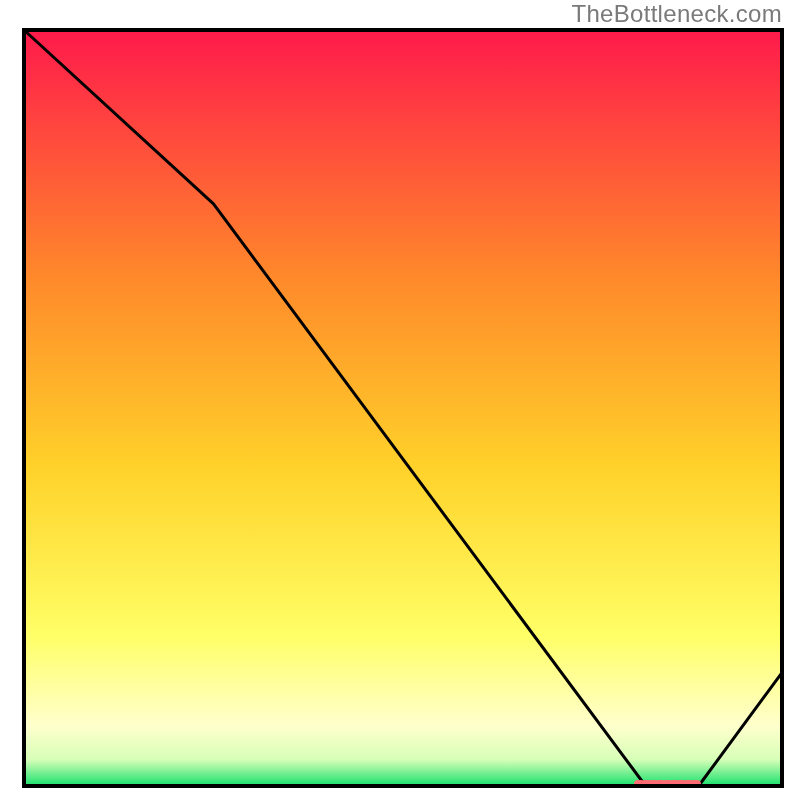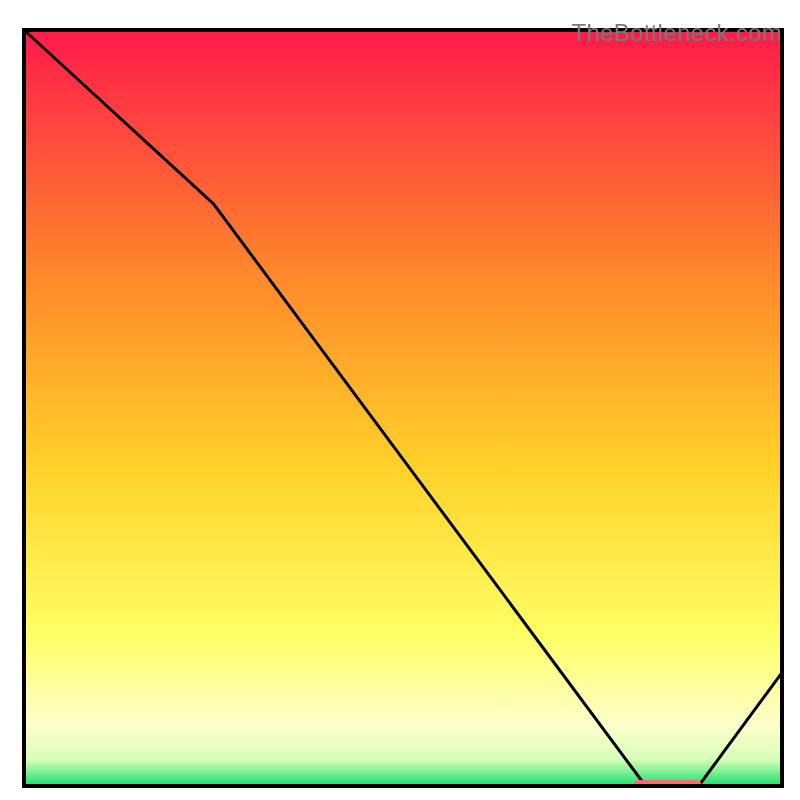--- a/index.html
+++ b/index.html
@@ -11,21 +11,21 @@
     font-family: Arial, Helvetica, sans-serif;
     overflow: hidden;
   }
   .wrap {
     position: relative;
     width: 800px;
     height: 800px;
   }
   .watermark {
     position: absolute;
-    top: 19px;
+    top: 0;
     right: 18px;
     font-size: 24px;
     color: #7a7a7a;
     font-weight: 400;
     letter-spacing: 0.3px;
   }
   svg {
     display: block;
   }
 </style>

